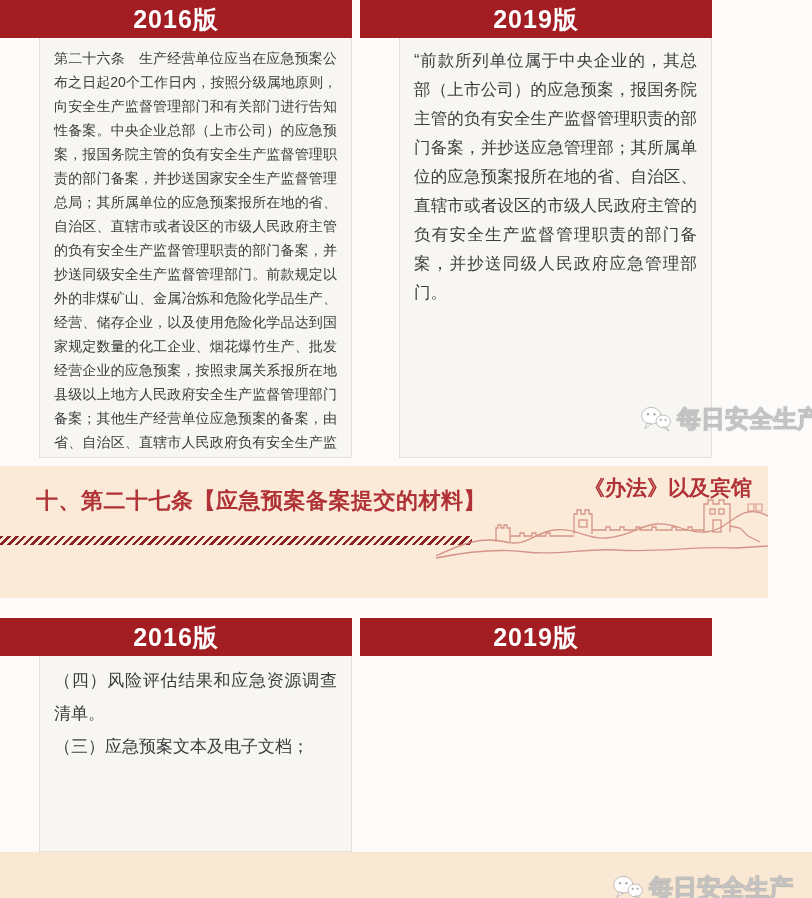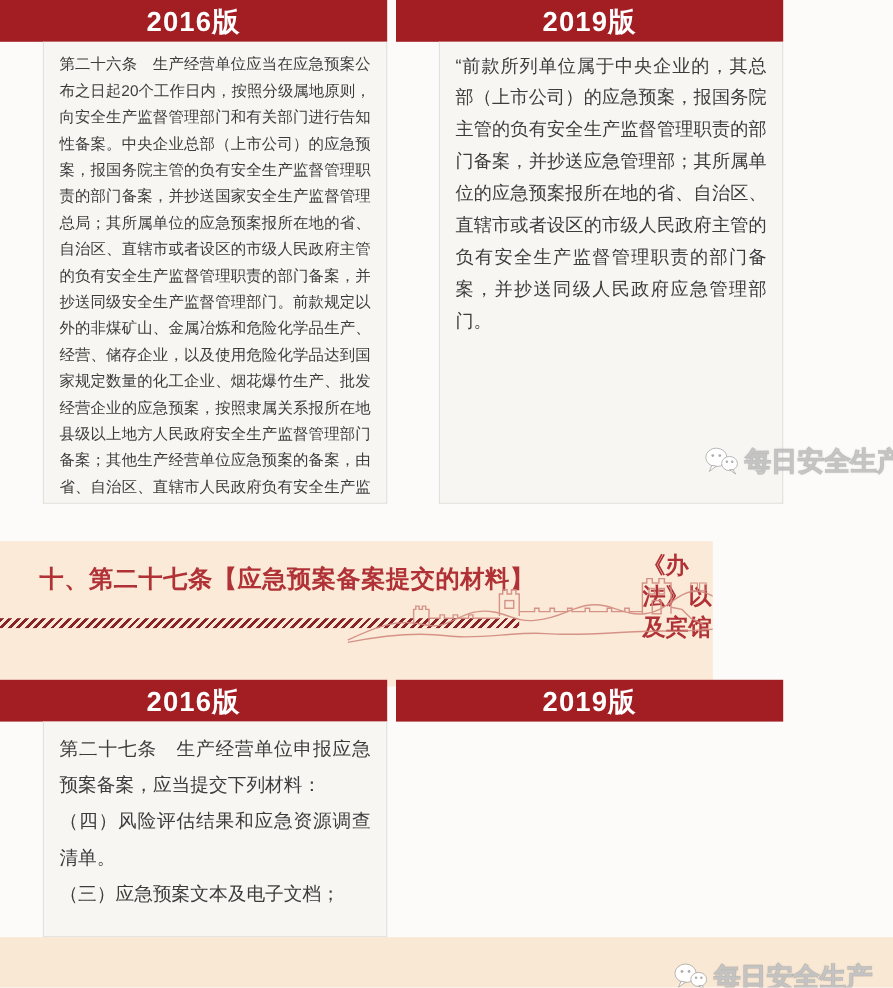--- a/index.html
+++ b/index.html
@@ -34,21 +34,21 @@
     flex:1 1 auto;background:var(--panel_bg);
     border:1px solid var(--panel_border);border-top:none;
     padding:8px 14px;text-align:justify;overflow:hidden;margin-left:39px;
   }
   .cmp1 .left-body{font-size:14px;line-height:24px;}
   .cmp1 .right-body{font-size:16.5px;}
   .cmp1 .right-body p{margin:0;line-height:29px;}
   .cmp2 .col-body{font-size:17px;}
   .cmp2 .col-body p{margin:0;line-height:33px;}
   
-  .banner{position:absolute;top:492px;left:0;width:648px;height:132px;background:var(--banner_bg);}
+  .banner{position:absolute;top:466px;left:0;width:768px;height:132px;background:var(--banner_bg);}
   .banner-title{
     position:absolute;left:36px;top:20px;
     font-size:22px;font-weight:700;color:var(--accent_red);letter-spacing:.5px;
   }
   .banner-sub{
     position:absolute;left:584px;top:8px;
     font-size:21px;font-weight:600;color:var(--accent_red);
   }
   .hatch{
     position:absolute;left:0;top:70px;width:472px;height:9px;
@@ -129,21 +129,20 @@
 
       <rect x="312" y="8" width="6" height="7" stroke-width="1"></rect>
       <rect x="320" y="8" width="6" height="7" stroke-width="1"></rect>
     </svg>
   </section>
 
   <section class="cmp cmp2">
     <div class="col">
       <div class="col-header">2016版</div>
       <div class="col-body">
-        <p>第二十七条　生产经营单位申报应急预案备案，应当提交下列材料：</p>
         <p>（四）风险评估结果和应急资源调查清单。</p>
         <p>（三）应急预案文本及电子文档；</p>
       </div>
     </div>
     <div class="col">
       <div class="col-header">2019版</div>
     </div>
   </section>
 
   <div class="strip"></div>

